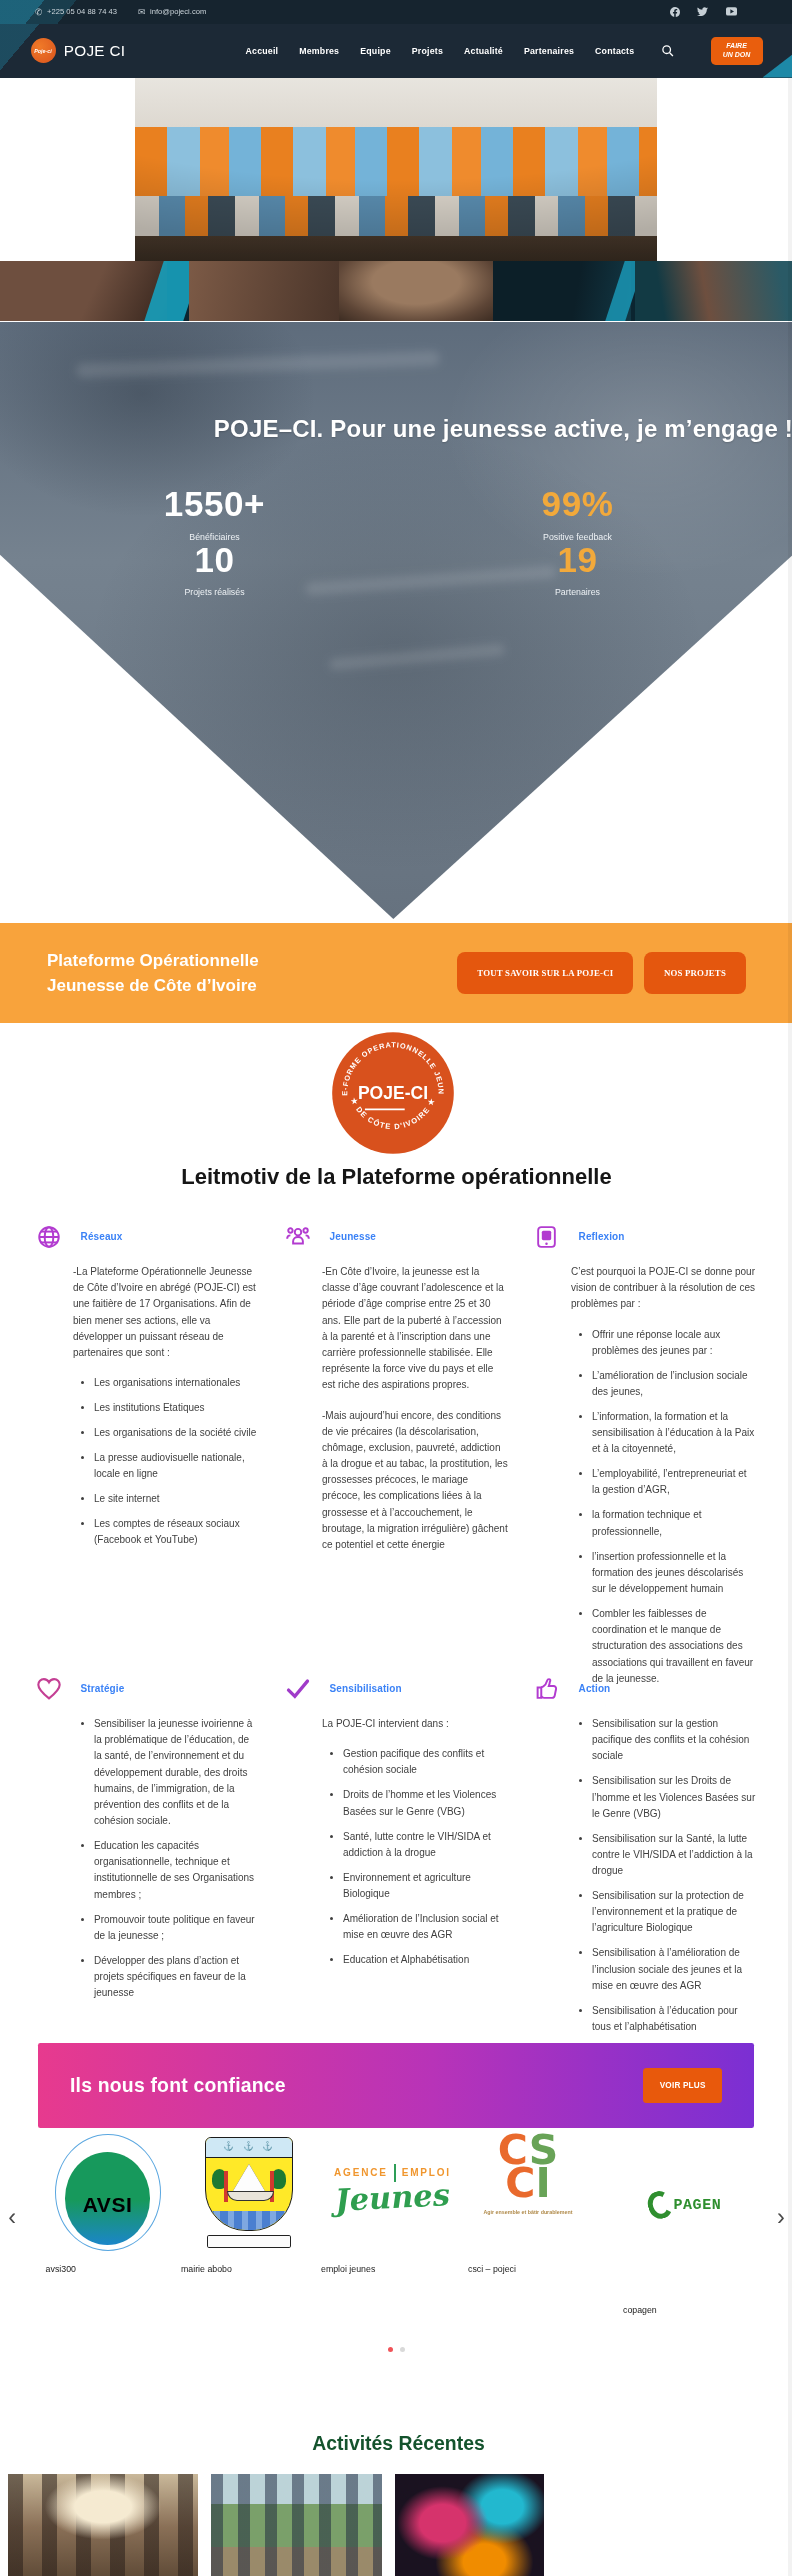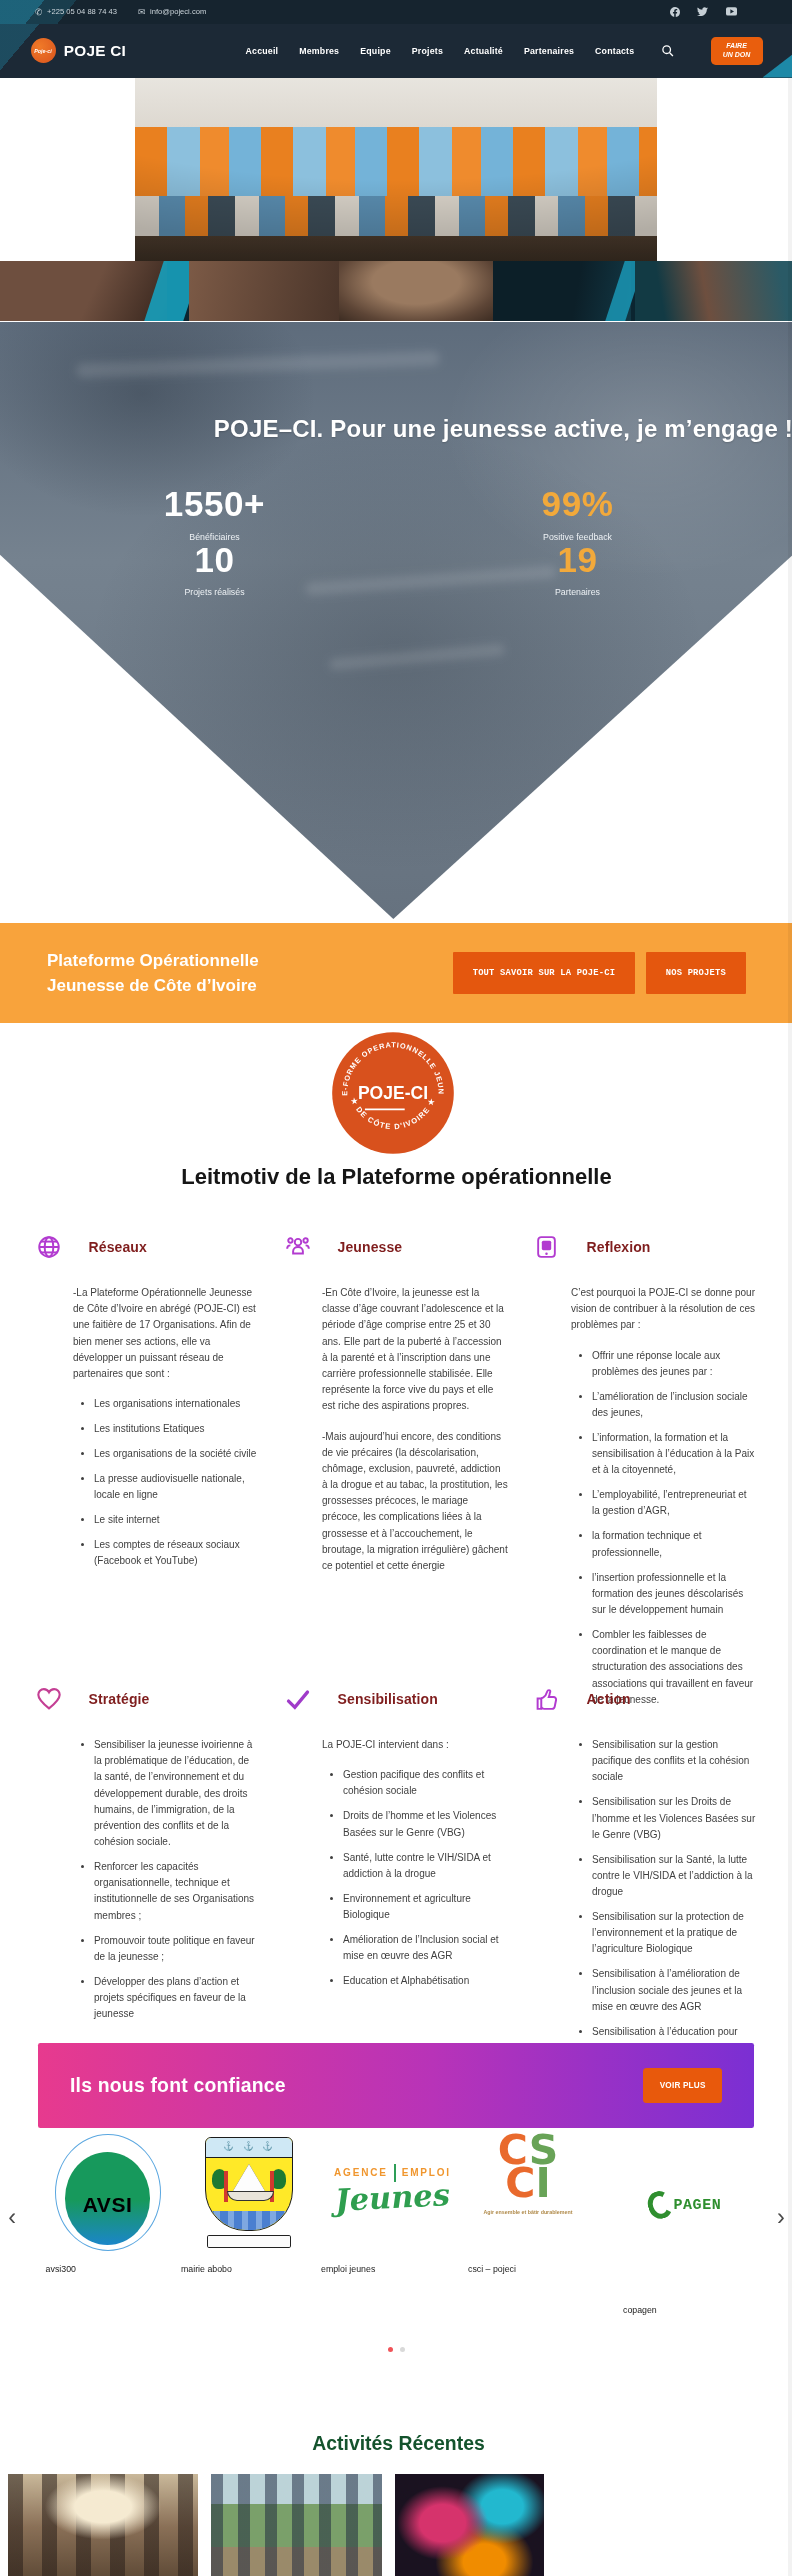--- a/index.html
+++ b/index.html
@@ -20,21 +20,21 @@
   
   .navbar{position:absolute;top:23.5px;left:0;width:100%;height:54px;background:#1c2936;
     display:flex;align-items:center;box-sizing:border-box;padding:0 30.5px;z-index:5;overflow:hidden;}
   .navbar .diag{position:absolute;left:-47px;top:-5.9px;width:211px;height:76px;
     background:linear-gradient(105deg,rgba(32,140,172,.35) 0 30%,transparent 30%);transform:skewX(-30deg);}
   .navbar .corner{position:absolute;right:0;bottom:0;width:30.5px;height:23.5px;
     background:#1e93b4;clip-path:polygon(100% 0,100% 100%,0 100%);opacity:.9;}
   .brand{display:flex;align-items:center;gap:8.2px;position:relative;}
   .brand-logo{width:25px;height:25px;border-radius:50%;background:radial-gradient(circle at 35% 35%,#f07a28,#d9531d);
     display:flex;align-items:center;justify-content:center;color:#fff;font-size:5.3px;font-style:italic;font-weight:700;}
-  .brand-name{color:#fff;font-size:15.3px;font-weight:700;letter-spacing:0.3px;}
+  .brand-name{color:#fff;font-size:15.3px;font-weight:400;letter-spacing:0.3px;}
   .menu{display:flex;align-items:center;gap:21px;margin-left:auto;position:relative;}
   .menu a{color:#fff;font-size:8.8px;font-weight:700;text-decoration:none;letter-spacing:0.2px;}
   .search-btn{margin-left:5.9px;cursor:pointer;display:flex;align-items:center;}
   .donate{margin-left:15.3px;background:#e95e0d;color:#fff;border:none;border-radius:4.7px;
     width:52px;height:28px;font-family:inherit;font-size:7px;font-weight:800;font-style:italic;line-height:1.25;cursor:pointer;}
   
   .hero-photo{position:absolute;top:77px;left:135px;width:522px;height:184px;
     background:
       radial-gradient(120% 90% at 50% 0,rgba(0,0,0,0) 62%,rgba(0,0,0,.18)),
       linear-gradient(180deg,#e8e5df 0,#ddd8d0 100%) 0 0/100% 50px no-repeat,
@@ -67,33 +67,33 @@
     font-size:24px;font-weight:800;letter-spacing:0.2px;margin:0;text-shadow:0 0.6px 1.8px rgba(0,0,0,.18);}
   .stats{position:absolute;top:164px;left:33px;width:726px;display:grid;grid-template-columns:repeat(2,1fr);text-align:center;}
   .stat-value{font-size:35px;font-weight:800;color:#ffffff;letter-spacing:0.6px;line-height:1;}
   .stat:nth-child(2) .stat-value,.stat:nth-child(4) .stat-value{color:#f2a93b;}
   .stat-label{font-size:8.8px;color:#eef2f5;margin-top:10.6px;}
   
   .cta{position:absolute;top:923px;left:0;width:100%;height:100px;background:#f8a33c;
     display:flex;align-items:center;box-sizing:border-box;padding:0 47px;}
   .cta-title{color:#fff;font-size:17px;font-weight:700;line-height:1.5;margin:0;}
   .cta-buttons{margin-left:auto;display:flex;gap:10.6px;}
-  .btn-orange{background:#e4570e;color:#fff;border:none;border-radius:1px;font-family:Liberation Mono, monospace;
+  .btn-orange{background:#e4570e;color:#fff;border:none;border-radius:8px;font-family:Liberation Serif, serif;
     font-size:8.8px;font-weight:700;letter-spacing:0.2px;padding:16.4px 20px;cursor:pointer;}
   
   .badge{position:absolute;top:1031px;left:331px;width:124px;height:124px;}
   
   .leit-heading{position:absolute;top:1164px;left:0;width:100%;text-align:center;
     font-size:22px;font-weight:800;color:#161616;margin:0;}
   .cols{position:absolute;left:35px;width:722px;display:grid;grid-template-columns:repeat(3,1fr);column-gap:25px;}
   .row1{top:1223px;}
   .row2{top:1675px;}
   .col-head{display:flex;align-items:center;gap:10.6px;margin-bottom:14px;}
   .col-icon{width:27px;height:27px;flex:none;display:flex;align-items:center;justify-content:center;}
-  .col-title{font-size:14px;font-weight:800;color:#7f1d1d;margin:16px;letter-spacing:0.1px;}
+  .col-title{font-size:10px;font-weight:800;color:#3b82f6;margin:8px;letter-spacing:0.1px;}
   .col-body{margin-left:38px;font-size:10px;color:#3f3f3f;line-height:1.62;}
   .col-body p{margin:0 0 14px 0;}
   .col-body ul{margin:0;padding-left:21px;}
   .col-body li{margin-bottom:8.8px;}
   
   .pbanner{position:absolute;top:2043px;left:38px;width:716px;height:85px;border-radius:2.3px;
     background:linear-gradient(90deg,#e73a8e 0%,#b833b8 55%,#7b2fd3 100%);
     display:flex;align-items:center;box-sizing:border-box;padding:0 32px;}
   .pbanner h2{color:#fff;font-size:19.4px;font-weight:800;margin:0;letter-spacing:0.2px;}
   .voir{margin-left:auto;background:#e8590c;color:#fff;border:none;border-radius:3.5px;
@@ -372,21 +372,21 @@
       <span class="col-icon">
         <svg width="26" height="23.5" viewBox="0 0 24 22" fill="none" stroke="#c43f94" stroke-width="2">
             <path d="M12 20 C5 14.5 2 11 2 7.3 2 4.4 4.3 2 7.2 2 9.2 2 11 3.2 12 5 13 3.2 14.8 2 16.8 2 19.7 2 22 4.4 22 7.3 c0 3.7-3 7.2-10 12.7z"></path>
           </svg>
       </span>
       <h3 class="col-title">Stratégie</h3>
     </div>
     <div class="col-body">
       <ul>
           <li>Sensibiliser la jeunesse ivoirienne à la problématique de l’éducation, de la santé, de l’environnement et du développement durable, des droits humains, de l’immigration, de la prévention des conflits et de la cohésion sociale.</li>
-          <li>Renforcer les capacités organisationnelle, technique et institutionnelle de ses Organisations membres ;</li>
+          <li>Education les capacités organisationnelle, technique et institutionnelle de ses Organisations membres ;</li>
           <li>Promouvoir toute politique en faveur de la jeunesse ;</li>
           <li>Développer des plans d’action et projets spécifiques en faveur de la jeunesse</li>
         </ul>
     </div>
   </div>
   <div class="col">
     <div class="col-head">
       <span class="col-icon">
         <svg width="26" height="21" viewBox="0 0 24 20" fill="none" stroke="#a03bc9" stroke-width="3.2" stroke-linecap="round">
             <path d="M3 11.5 L9 17.5 L21 3"></path>

